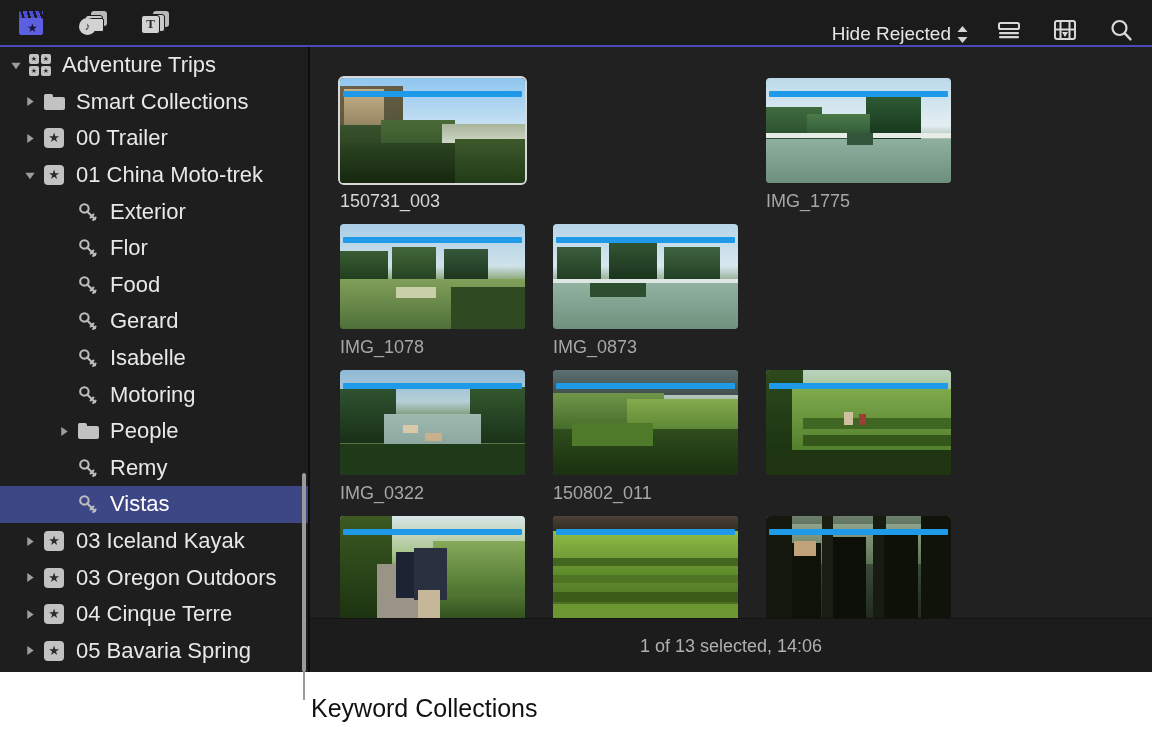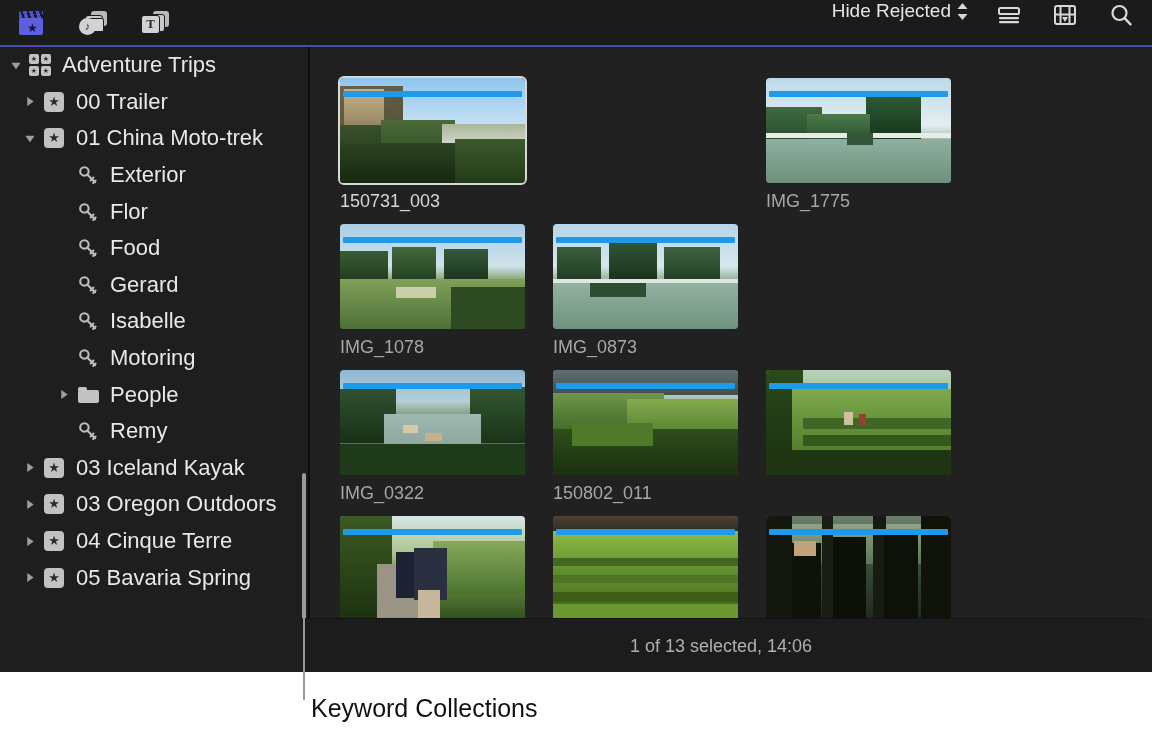--- a/index.html
+++ b/index.html
@@ -41,21 +41,21 @@
     align-items: center;
     gap: 32px;
     padding-left: 16px;
   }
   #toolbar-right {
     position: absolute;
     right: 16px;
     top: 0;
     height: 45px;
     display: flex;
-    align-items: flex-start;
+    align-items: flex-end;
     gap: 26px;
     margin-left: 20px;
   }
   .tb-btn {
     width: 30px; height: 30px;
     display: flex; align-items: center; justify-content: center;
     cursor: default;
   }
 
   
@@ -338,21 +338,21 @@
     margin-top: 8px;
     color: #a7a7a7;
     font-size: 18px;
     white-space: nowrap;
   }
   .clip-cell.selected .clip-name { color: #d6d6d6; }
 
   
   #status-bar {
     position: absolute;
-    left: 300px;
+    left: 310px;
     top: 618px;
     width: 842px;
     height: 54px;
     background: #1c1c1c;
     border-top: 1px solid #131313;
     display: flex;
     align-items: center;
     justify-content: center;
   }
   #status-text {
@@ -478,20 +478,34 @@
         </span>
         <span class="row-label">Adventure Trips</span>
       </div>
       <div class="side-row" style="padding-left: 24px;">
         <span class="disc">
           <svg width="13" height="13" viewBox="0 0 13 13">
             <path d="M3.5 1.5 L10.5 6.5 L3.5 11.5 Z" fill="#9d9d9d"></path>
           </svg>
         </span>
         <span class="row-icon">
+          <span class="folder">
+            <span class="tab"></span>
+            <span class="bd"></span>
+          </span>
+        </span>
+        <span class="row-label">Smart Collections</span>
+      </div>
+      <div class="side-row" style="padding-left: 24px;">
+        <span class="disc">
+          <svg width="13" height="13" viewBox="0 0 13 13">
+            <path d="M3.5 1.5 L10.5 6.5 L3.5 11.5 Z" fill="#9d9d9d"></path>
+          </svg>
+        </span>
+        <span class="row-icon">
           <span class="eventicon">★</span>
         </span>
         <span class="row-label">00 Trailer</span>
       </div>
       <div class="side-row" style="padding-left: 24px;">
         <span class="disc">
           <svg width="13" height="13" viewBox="0 0 13 13">
             <path d="M1.5 3.5 H11.5 L6.5 10.5 Z" fill="#9d9d9d"></path>
           </svg>
         </span>
@@ -604,20 +618,34 @@
           <span class="keyicon">
             <svg width="20" height="20" viewBox="0 0 20 20">
               <circle cx="6.4" cy="6.4" r="4.2" fill="none" stroke="#bdbdbd" stroke-width="2.1"></circle>
               <line x1="9.2" y1="9.4" x2="17" y2="17.2" stroke="#bdbdbd" stroke-width="2.1" stroke-linecap="round"></line>
               <line x1="12.6" y1="15.4" x2="15.4" y2="12.6" stroke="#bdbdbd" stroke-width="2.1" stroke-linecap="round"></line>
               <line x1="15.2" y1="18" x2="17.6" y2="15.6" stroke="#bdbdbd" stroke-width="2.1" stroke-linecap="round"></line>
             </svg>
           </span>
         </span>
         <span class="row-label">Remy</span>
+      </div>
+      <div class="side-row selected" style="padding-left: 58px;">
+        <span class="disc"></span>
+        <span class="row-icon">
+          <span class="keyicon">
+            <svg width="20" height="20" viewBox="0 0 20 20">
+              <circle cx="6.4" cy="6.4" r="4.2" fill="none" stroke="#bdbdbd" stroke-width="2.1"></circle>
+              <line x1="9.2" y1="9.4" x2="17" y2="17.2" stroke="#bdbdbd" stroke-width="2.1" stroke-linecap="round"></line>
+              <line x1="12.6" y1="15.4" x2="15.4" y2="12.6" stroke="#bdbdbd" stroke-width="2.1" stroke-linecap="round"></line>
+              <line x1="15.2" y1="18" x2="17.6" y2="15.6" stroke="#bdbdbd" stroke-width="2.1" stroke-linecap="round"></line>
+            </svg>
+          </span>
+        </span>
+        <span class="row-label">Vistas</span>
       </div>
       <div class="side-row" style="padding-left: 24px;">
         <span class="disc">
           <svg width="13" height="13" viewBox="0 0 13 13">
             <path d="M3.5 1.5 L10.5 6.5 L3.5 11.5 Z" fill="#9d9d9d"></path>
           </svg>
         </span>
         <span class="row-icon">
           <span class="eventicon">★</span>
         </span>

